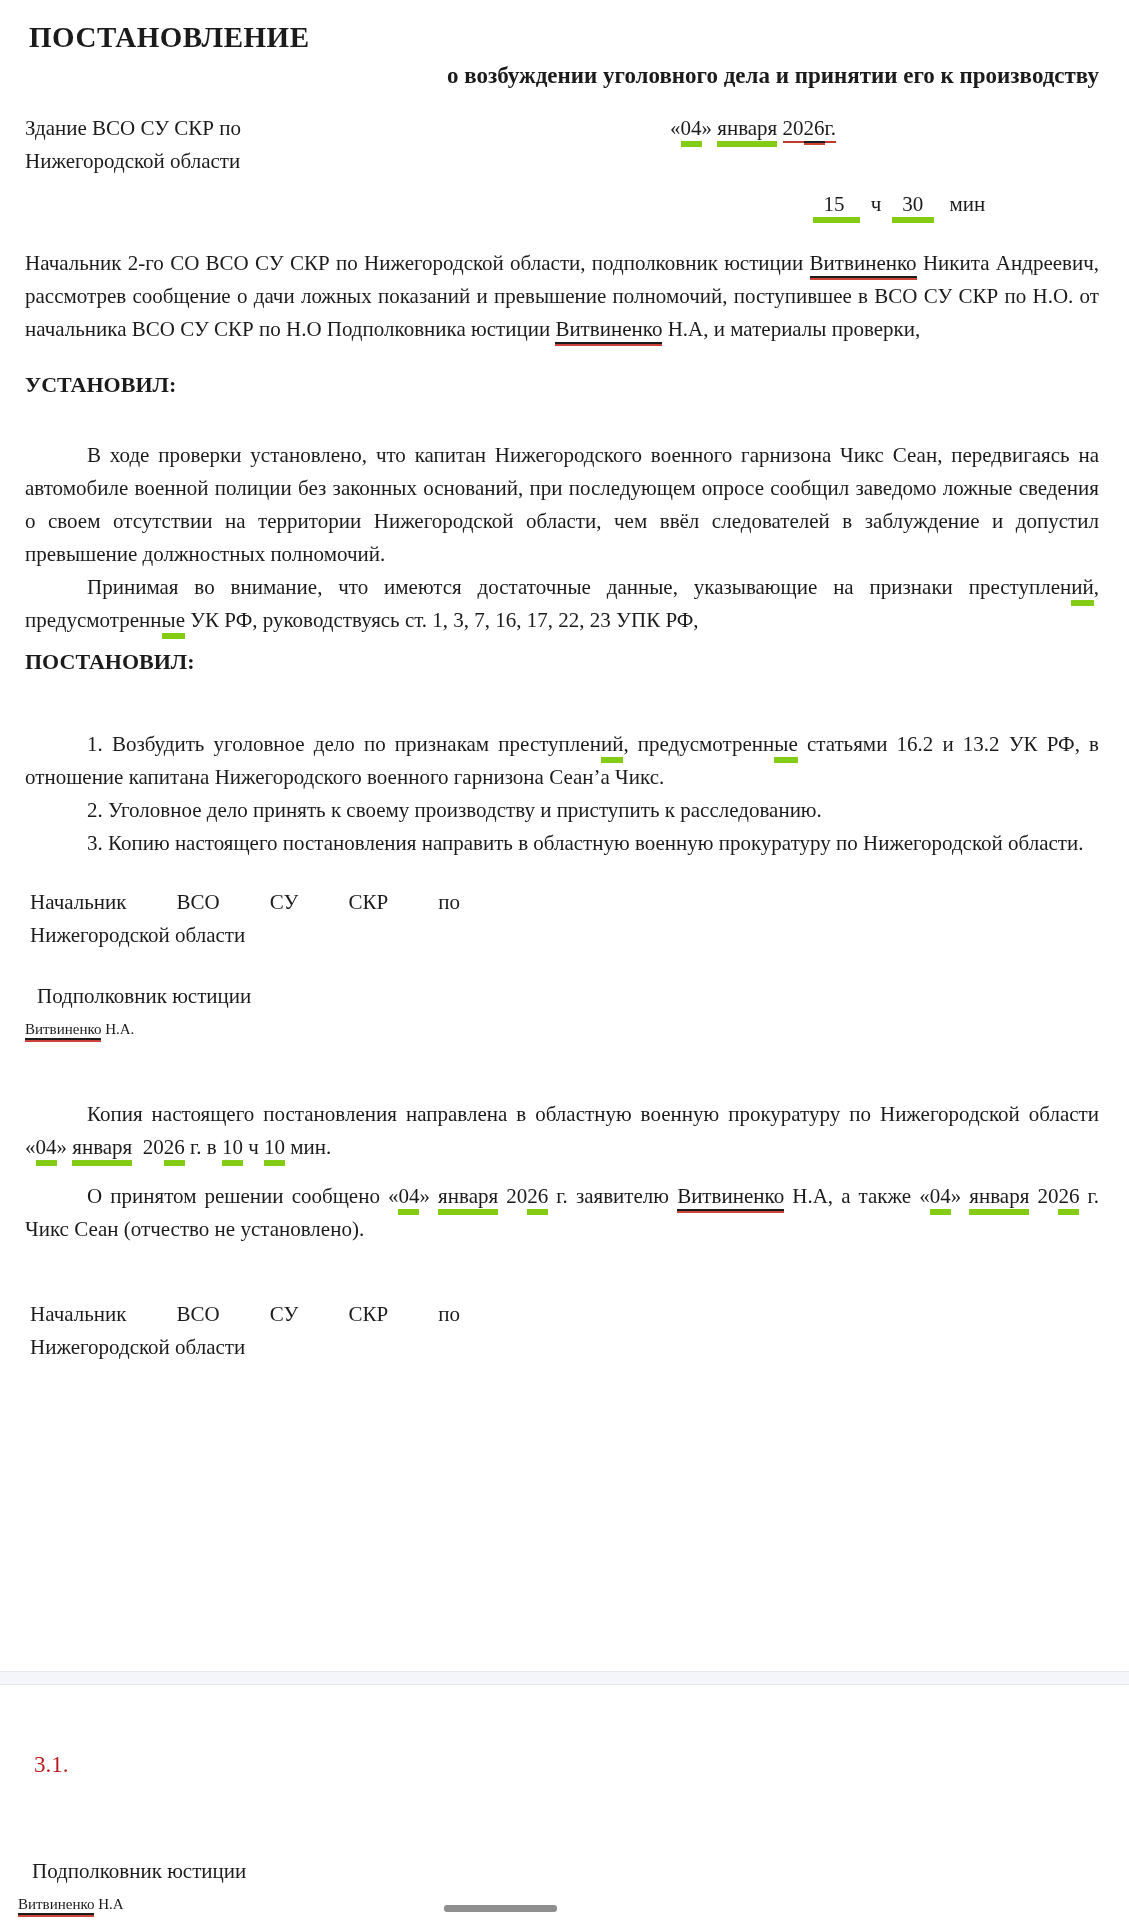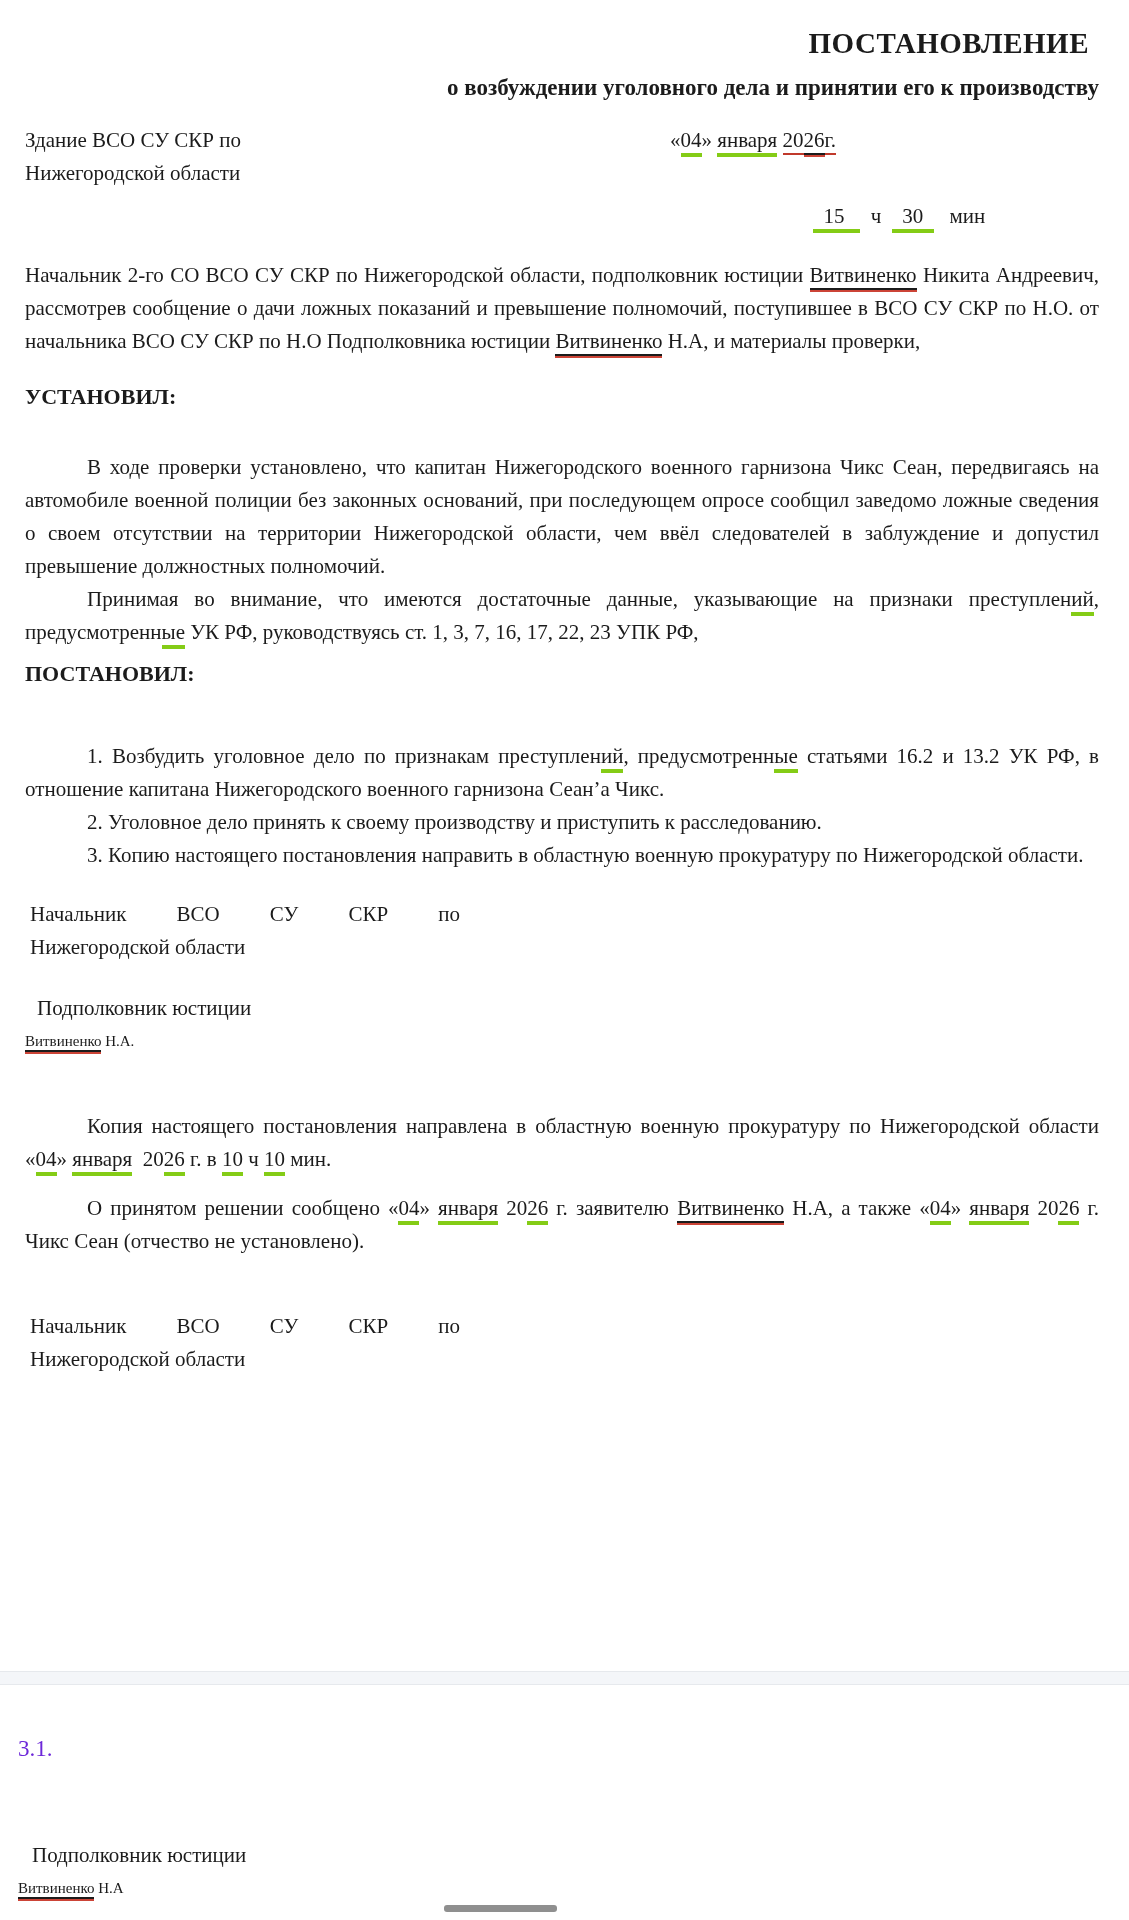--- a/index.html
+++ b/index.html
@@ -13,22 +13,22 @@
   .viewer { width: 1129px; height: 1920px; overflow: hidden; background: #ffffff; }
 
   
   .page1 {
     box-sizing: border-box;
     height: 1671px;
     padding: 14px 30px 0 25px;
     background: #ffffff;
   }
   .doc-title {
-    margin: 10px;
-    text-align: right;
+    margin: 4px;
+    text-align: left;
     font-size: 29px;
     font-weight: 700;
     letter-spacing: 0.5px;
     line-height: 38px;
   }
   .doc-subtitle {
     margin: 0;
     text-align: right;
     font-size: 23px;
     font-weight: 700;
@@ -77,21 +77,21 @@
     text-align: justify;
     text-align-last: justify;
   }
   .sig-rank { margin-left: 12px; font-size: 21px; line-height: 33px; }
   .sig-name {
     font-size: 15px; line-height: 33px;
     padding-right: 129px;
   }
 
   
-  .ub  { border-bottom: 4px solid #84cc16; padding-bottom: 1px; }
+  .ub  { border-bottom: 6px solid #84cc16; padding-bottom: 1px; }
   .ur  { border-bottom: 2px solid #c0392b; padding-bottom: 1px; }
   .ubr { border-bottom: 2px solid #1b1b1b; box-shadow: 0 2px 0 #cc4437; padding-bottom: 1px; }
 
   
   .page-break {
     height: 12px;
     background: #f4f6f9;
     border-top: 1px solid #e6e9ed;
     border-bottom: 1px solid #e6e9ed;
   }
@@ -99,25 +99,25 @@
   
   .page2 {
     position: relative;
     box-sizing: border-box;
     height: 235px;
     padding: 0 30px 0 18px;
     background: #ffffff;
     overflow: hidden;
   }
   .corner-label {
-    margin: 0;
+    margin: 16px;
     padding-top: 50px;
     font-size: 23px;
     line-height: 28px;
-    color: #6d28d9;
+    color: #b91c1c;
   }
   .page2 .sig-rank { margin-left: 14px; margin-top: 76px; }
   .page2 .sig-name { padding-right: 132px; margin-top: 0; }
   .drag-handle {
     position: absolute;
     left: 444px;
     bottom: 8px;
     width: 113px;
     height: 7px;
     border-radius: 3px;

